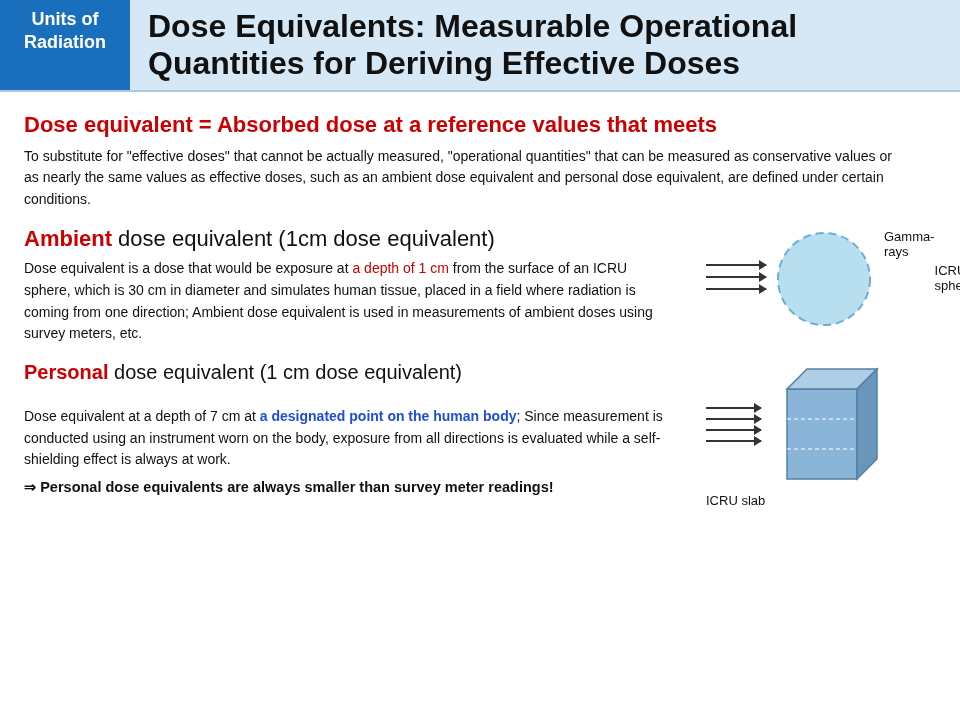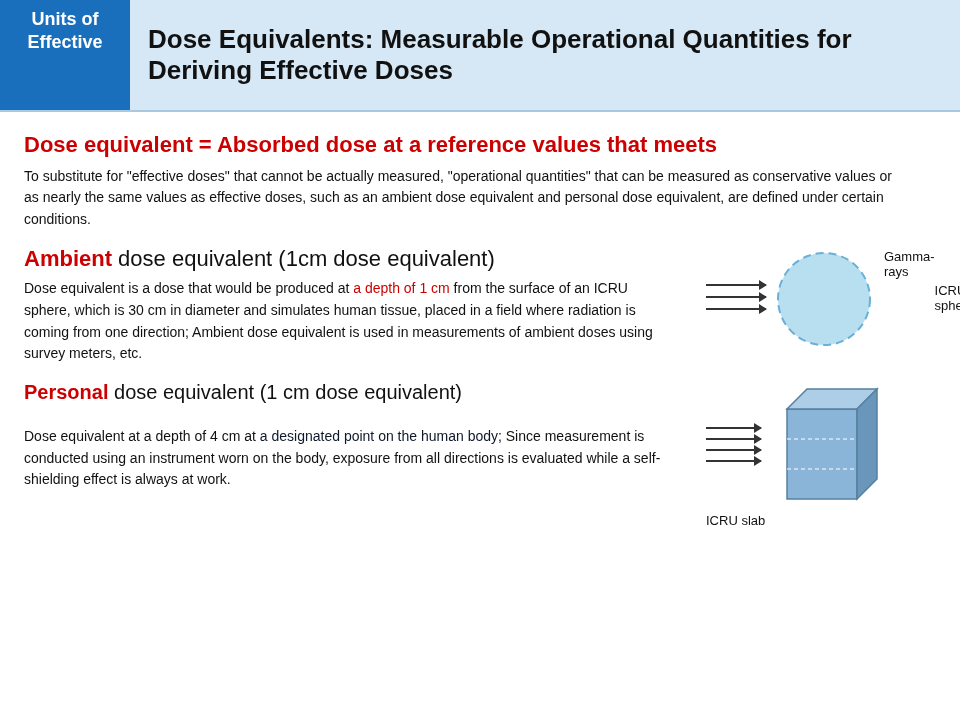--- a/index.html
+++ b/index.html
@@ -25,24 +25,24 @@
       font-size: 18px;
       text-align: center;
       padding: 8px 12px;
       display: flex;
       align-items: flex-start;
       justify-content: center;
       min-width: 130px;
       line-height: 1.3;
     }
     .header-title {
-      font-size: 26px;
-      font-weight: bold;
-      color: #111;
-      padding: 24px 18px;
+      font-size: 32px;
+      font-weight: bold;
+      color: #111;
+      padding: 8px 18px;
       display: flex;
       align-items: center;
     }
 
     
     .main {
       padding: 18px 24px 10px 24px;
       background: white;
       height: calc(720px - 78px);
     }
@@ -156,21 +156,21 @@
       line-height: 1.3;
       margin-bottom: 21px;
     }
     .personal-title .red { color: #cc0000; font-weight: bold; }
     .personal-body {
       font-size: 14px;
       color: #111;
       line-height: 1.55;
       max-width: 650px;
     }
-    .personal-body .red-inline { color: #0f172a; }
+    .personal-body .red-inline { color: #1d4ed8; font-weight: bold; }
     .personal-conclusion {
       font-size: 14.5px;
       font-weight: bold;
       color: #111;
       line-height: 1.5;
       margin-top: 6px;
       max-width: 650px;
     }
 
     
@@ -190,39 +190,39 @@
       margin-top: 4px;
     }
   </style>
 </head>
 <body>
 
 <div class="header">
   <div class="header-badge">
     <span>
       <span>Units of</span><br>
-      <span>Effective</span>
+      <span>Radiation</span>
     </span>
   </div>
   <div class="header-title">Dose Equivalents: Measurable Operational Quantities for Deriving Effective Doses</div>
 </div>
 
 <div class="main">
 
   <div class="formula-section">
     <div class="formula-line">Dose equivalent = Absorbed dose at a reference values that meets</div>
     <div class="formula-desc">To substitute for "effective doses" that cannot be actually measured, "operational quantities" that can be measured as conservative values or as nearly the same values as effective doses, such as an ambient dose equivalent and personal dose equivalent, are defined under certain conditions.</div>
   </div>
 
   <div class="ambient-section">
     <div class="ambient-title">
       <span class="red">Ambient</span><span> dose equivalent (1cm dose equivalent)</span>
     </div>
     <div class="ambient-body">
-      <span>Dose equivalent is a dose that would be produced at </span><span class="red-inline">a depth of 1 cm</span><span> from the surface of an ICRU sphere, which is 30 cm in diameter and simulates human tissue, placed in a field where radiation is coming from one direction; Ambient dose equivalent is used in measurements of ambient doses using survey meters, etc.</span>
+      <span>Dose equivalent is a dose that would be exposure at </span><span class="red-inline">a depth of 1 cm</span><span> from the surface of an ICRU sphere, which is 30 cm in diameter and simulates human tissue, placed in a field where radiation is coming from one direction; Ambient dose equivalent is used in measurements of ambient doses using survey meters, etc.</span>
     </div>
 
     <div class="icru-sphere-container">
       <div class="sphere-diagram">
         <div class="arrows-left">
           <div class="arrow-line">
             <span class="arrow-horiz"></span>
           </div>
           <div class="arrow-line">
             <span class="arrow-horiz"></span>
@@ -238,21 +238,24 @@
       <div class="gamma-label">Gamma-rays</div>
       <div class="sphere-label">ICRU sphere</div>
     </div>
   </div>
 
   <div class="personal-section">
     <div class="personal-title">
       <span class="red">Personal</span><span> dose equivalent (1 cm dose equivalent)</span>
     </div>
     <div class="personal-body">
-      <span>Dose equivalent at a depth of 4 cm at </span><span class="red-inline">a designated point on the human body</span><span>; Since measurement is conducted using an instrument worn on the body, exposure from all directions is evaluated while a self-shielding effect is always at work.</span>
+      <span>Dose equivalent at a depth of 7 cm at </span><span class="red-inline">a designated point on the human body</span><span>; Since measurement is conducted using an instrument worn on the body, exposure from all directions is evaluated while a self-shielding effect is always at work.</span>
+    </div>
+    <div class="personal-conclusion">
+      <span>⇒</span> <span>Personal dose equivalents are always smaller than survey meter readings!</span>
     </div>
 
     <div class="icru-slab-container">
       <div style="display:flex;align-items:center;gap:6px;">
 
         <div style="display:flex;flex-direction:column;gap:9px;">
           <div style="display:flex;align-items:center;">
             <div style="width:55px;height:2px;background:#333;position:relative;">
               <span style="position:absolute;right:-1px;top:-4px;border-left:8px solid #333;border-top:5px solid transparent;border-bottom:5px solid transparent;"></span>
             </div>

